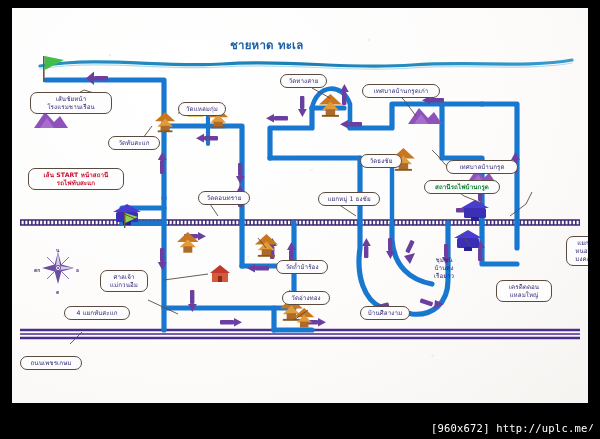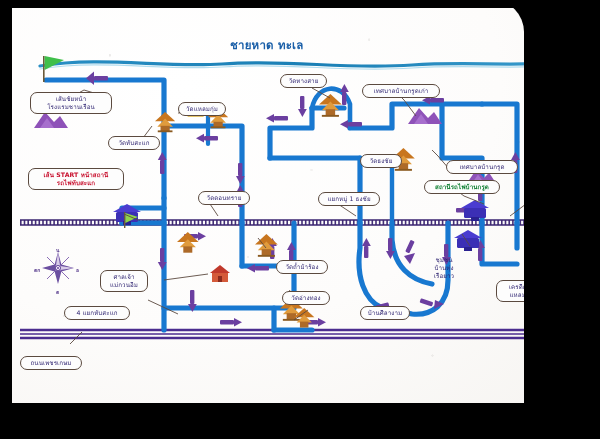--- a/index.html
+++ b/index.html
@@ -3,21 +3,21 @@
 <meta charset="utf-8">
 <style>
   * { box-sizing: border-box; }
   html, body {
     margin: 0; padding: 0;
     background: #000;
     font-family: "DejaVu Sans", "Liberation Sans", sans-serif;
   }
   #shot {
     position: relative;
-    width: 524px; height: 439px;
+    width: 600px; height: 439px;
     background: #000;
     overflow: hidden;
     border-radius: 32px;
   }
   
   #sheet {
     position: absolute;
     left: 12px; top: 8px;
     width: 576px; height: 395px;
     background:
@@ -492,14 +492,15 @@
 
     <div class="lbl rnd" style="left:8px; top:348px; width:62px;">ถนนเพชรเกษม</div>
 
     <div class="compass-lbl" style="left:44px; top:238px;">น</div>
     <div class="compass-lbl" style="left:44px; top:280px;">ต</div>
     <div class="compass-lbl" style="left:64px; top:258px;">อ</div>
     <div class="compass-lbl" style="left:22px; top:258px;">ตก</div>
 
   </div>
 
+  <div class="watermark">[960x672] http://uplc.me/</div>
 
 </div>
 
 </body></html>

